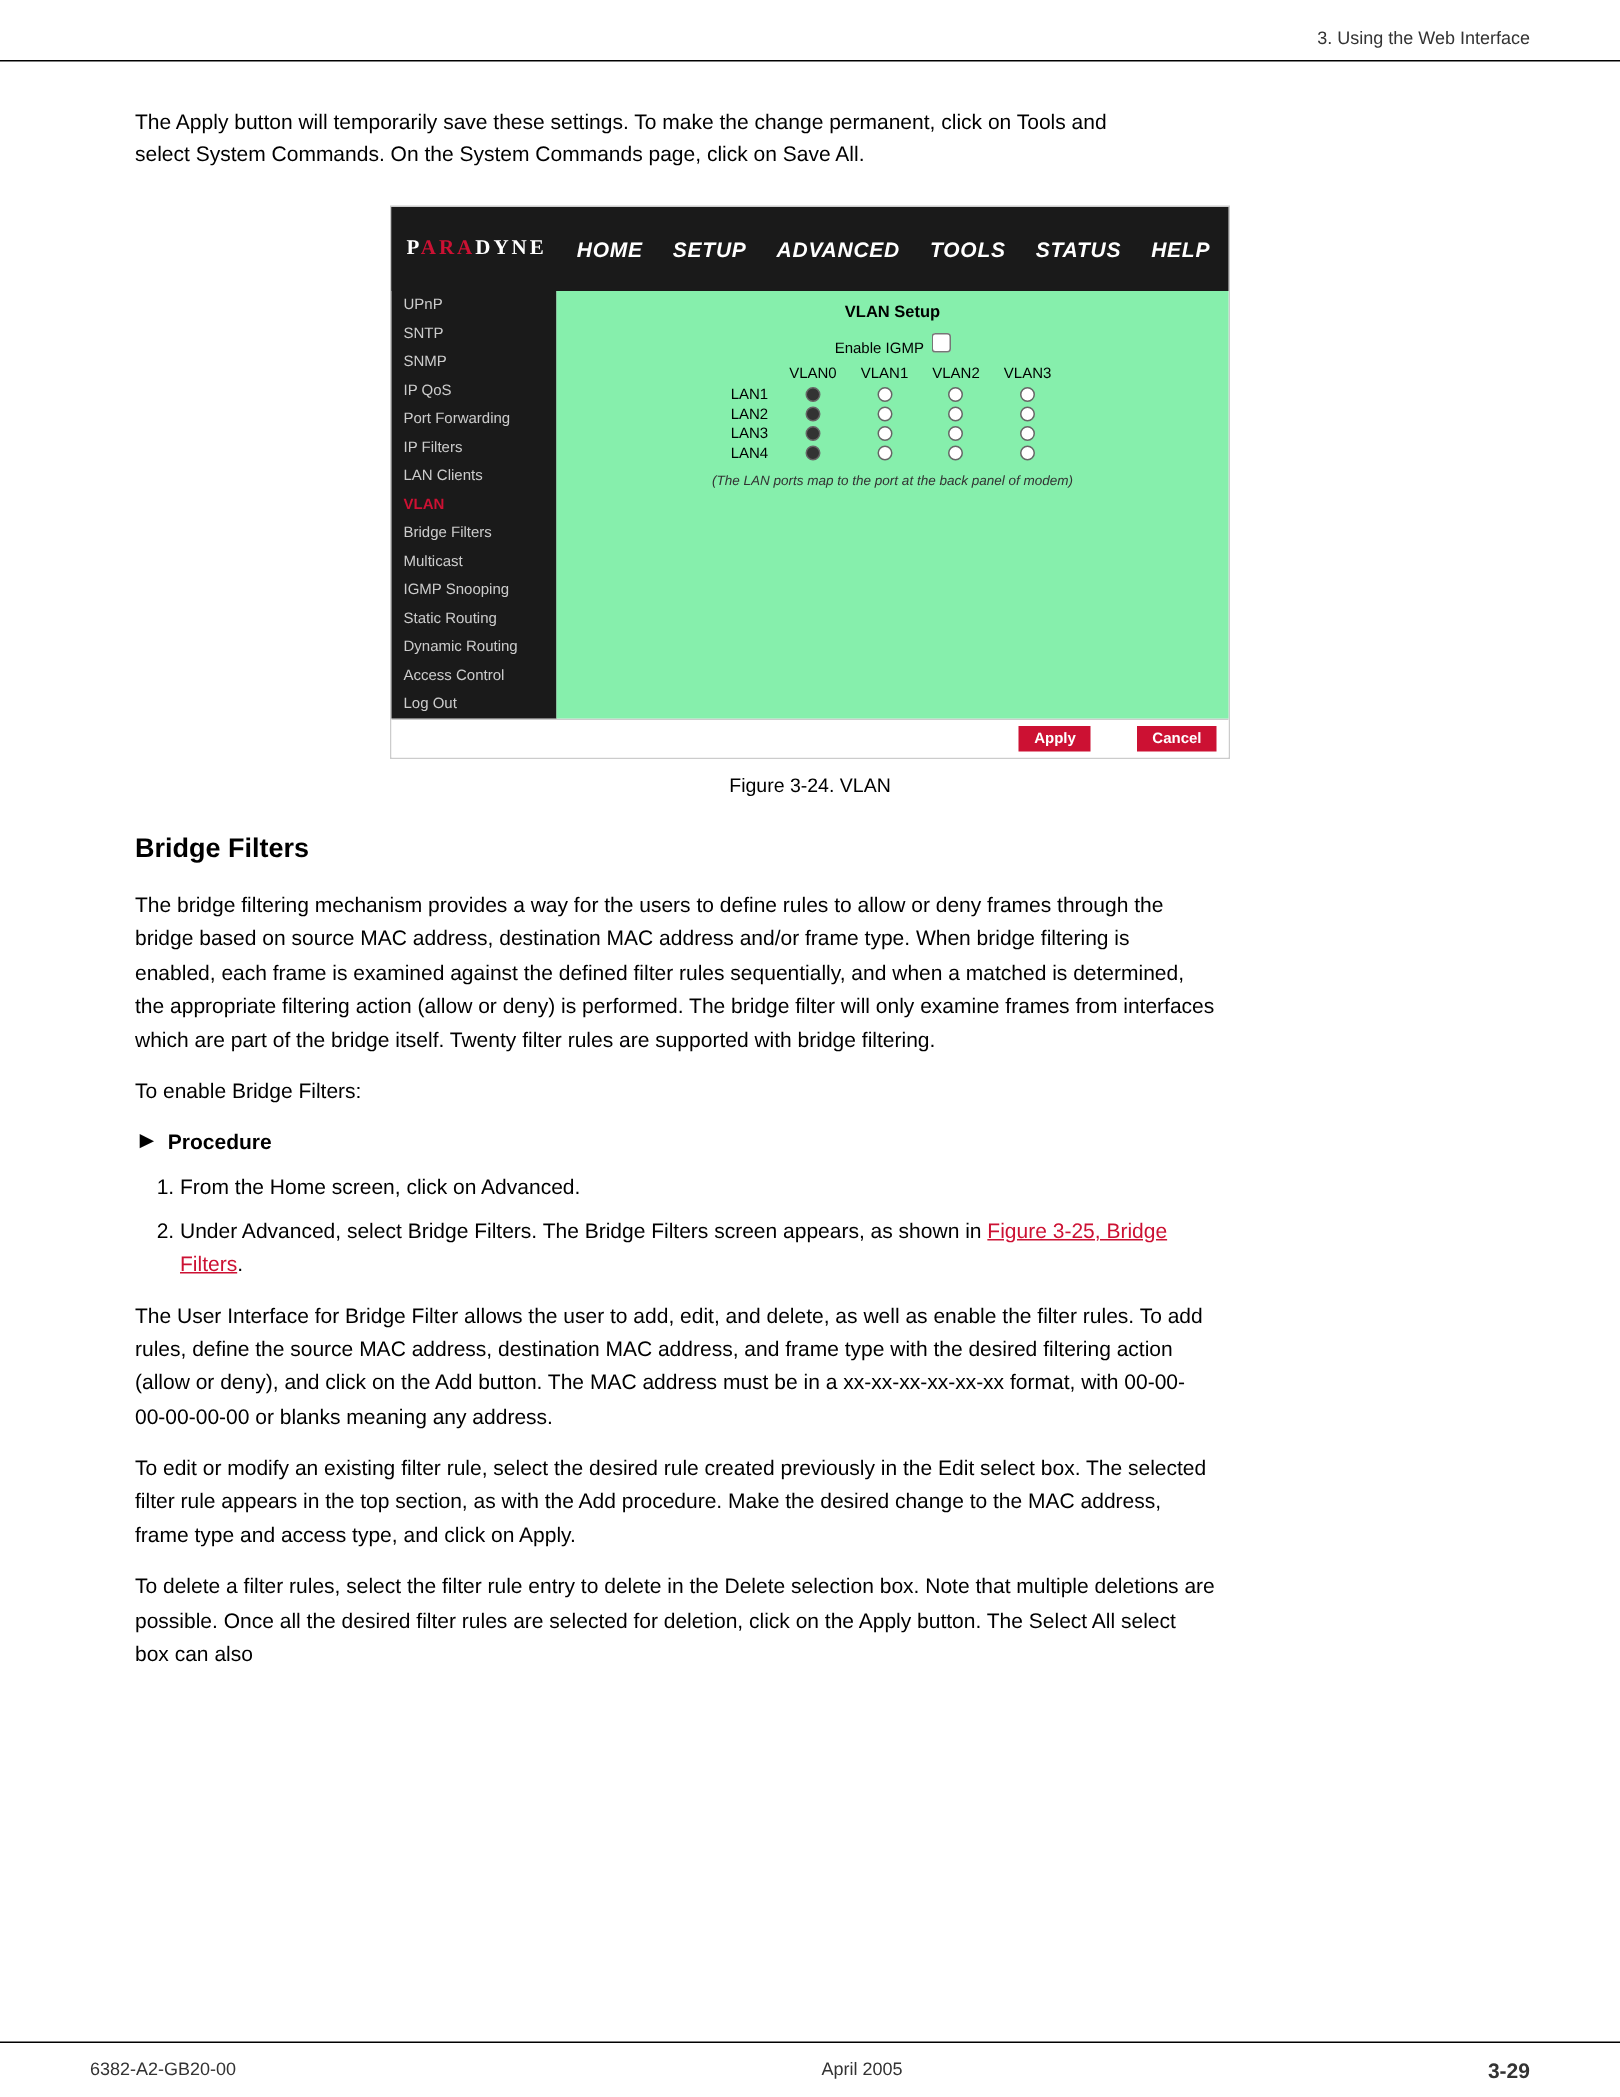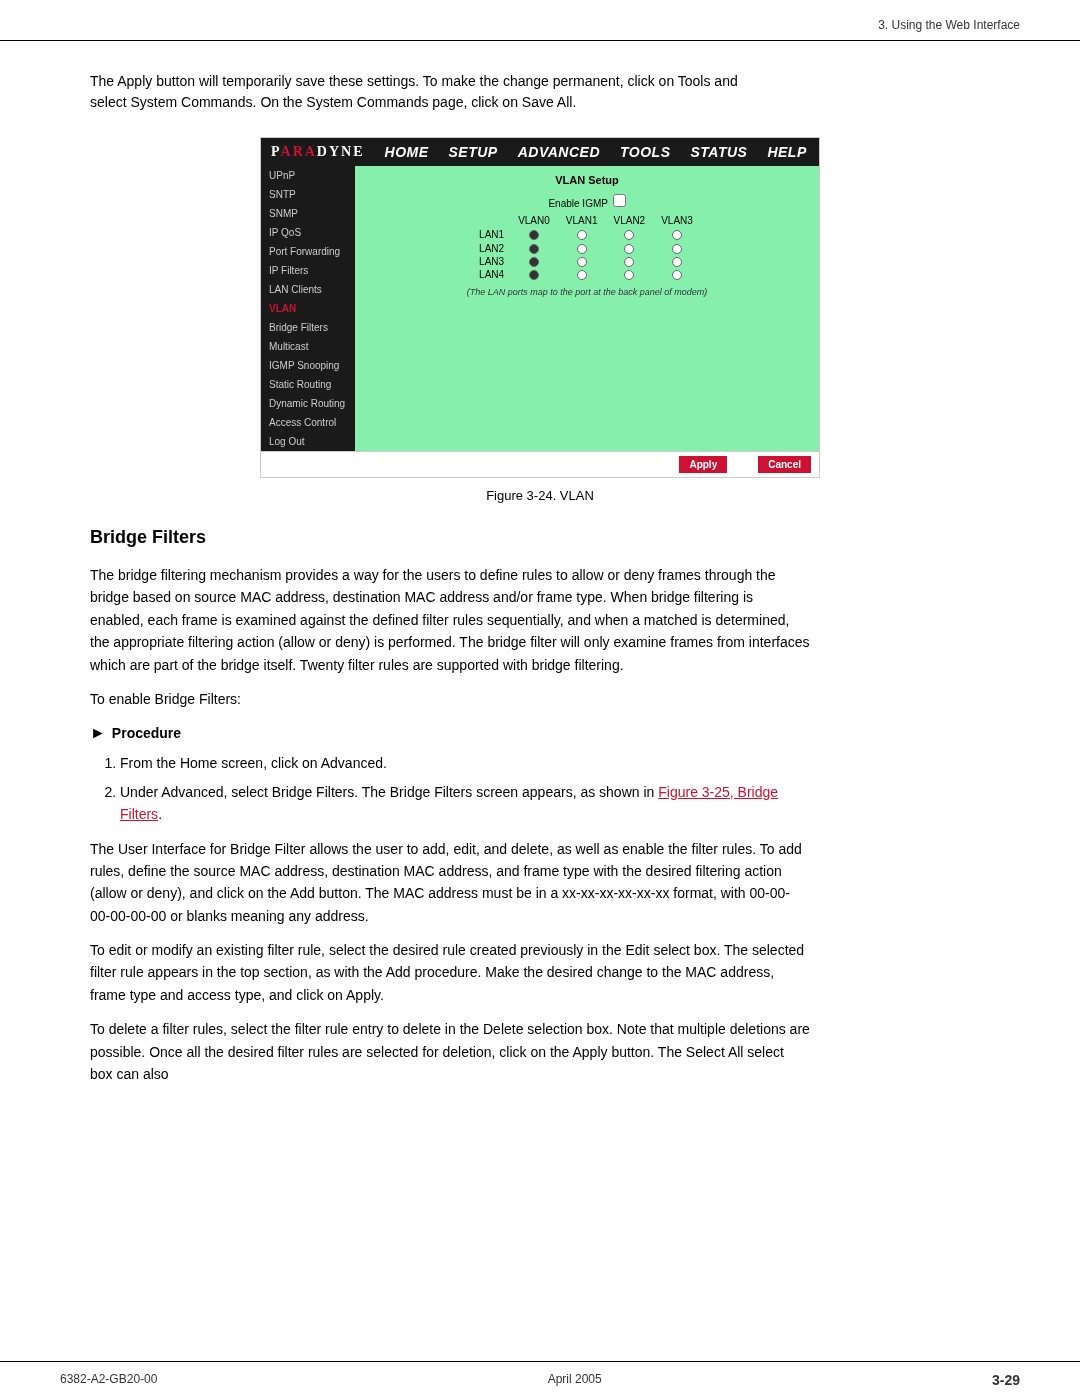--- a/index.html
+++ b/index.html
@@ -50,21 +50,21 @@
     
     .router-nav {
       background: #1a1a1a;
       display: flex;
       align-items: center;
       padding: 0;
     }
 
     .router-logo {
       background: #1a1a1a;
-      padding: 6px 10px;
+      padding: 20px 10px;
     }
 
     .router-logo span {
       color: #fff;
       font-size: 14px;
       font-weight: bold;
       letter-spacing: 2px;
       font-family: serif;
     }
 
@@ -88,21 +88,21 @@
       font-style: italic;
     }
 
     
     .router-body {
       display: flex;
     }
 
     .router-sidebar {
       background: #1a1a1a;
-      width: 94px;
+      width: 110px;
       min-height: 220px;
     }
 
     .sidebar-item {
       color: #ccc;
       font-size: 10px;
       padding: 4px 8px;
       cursor: pointer;
       display: block;
       text-decoration: none;

